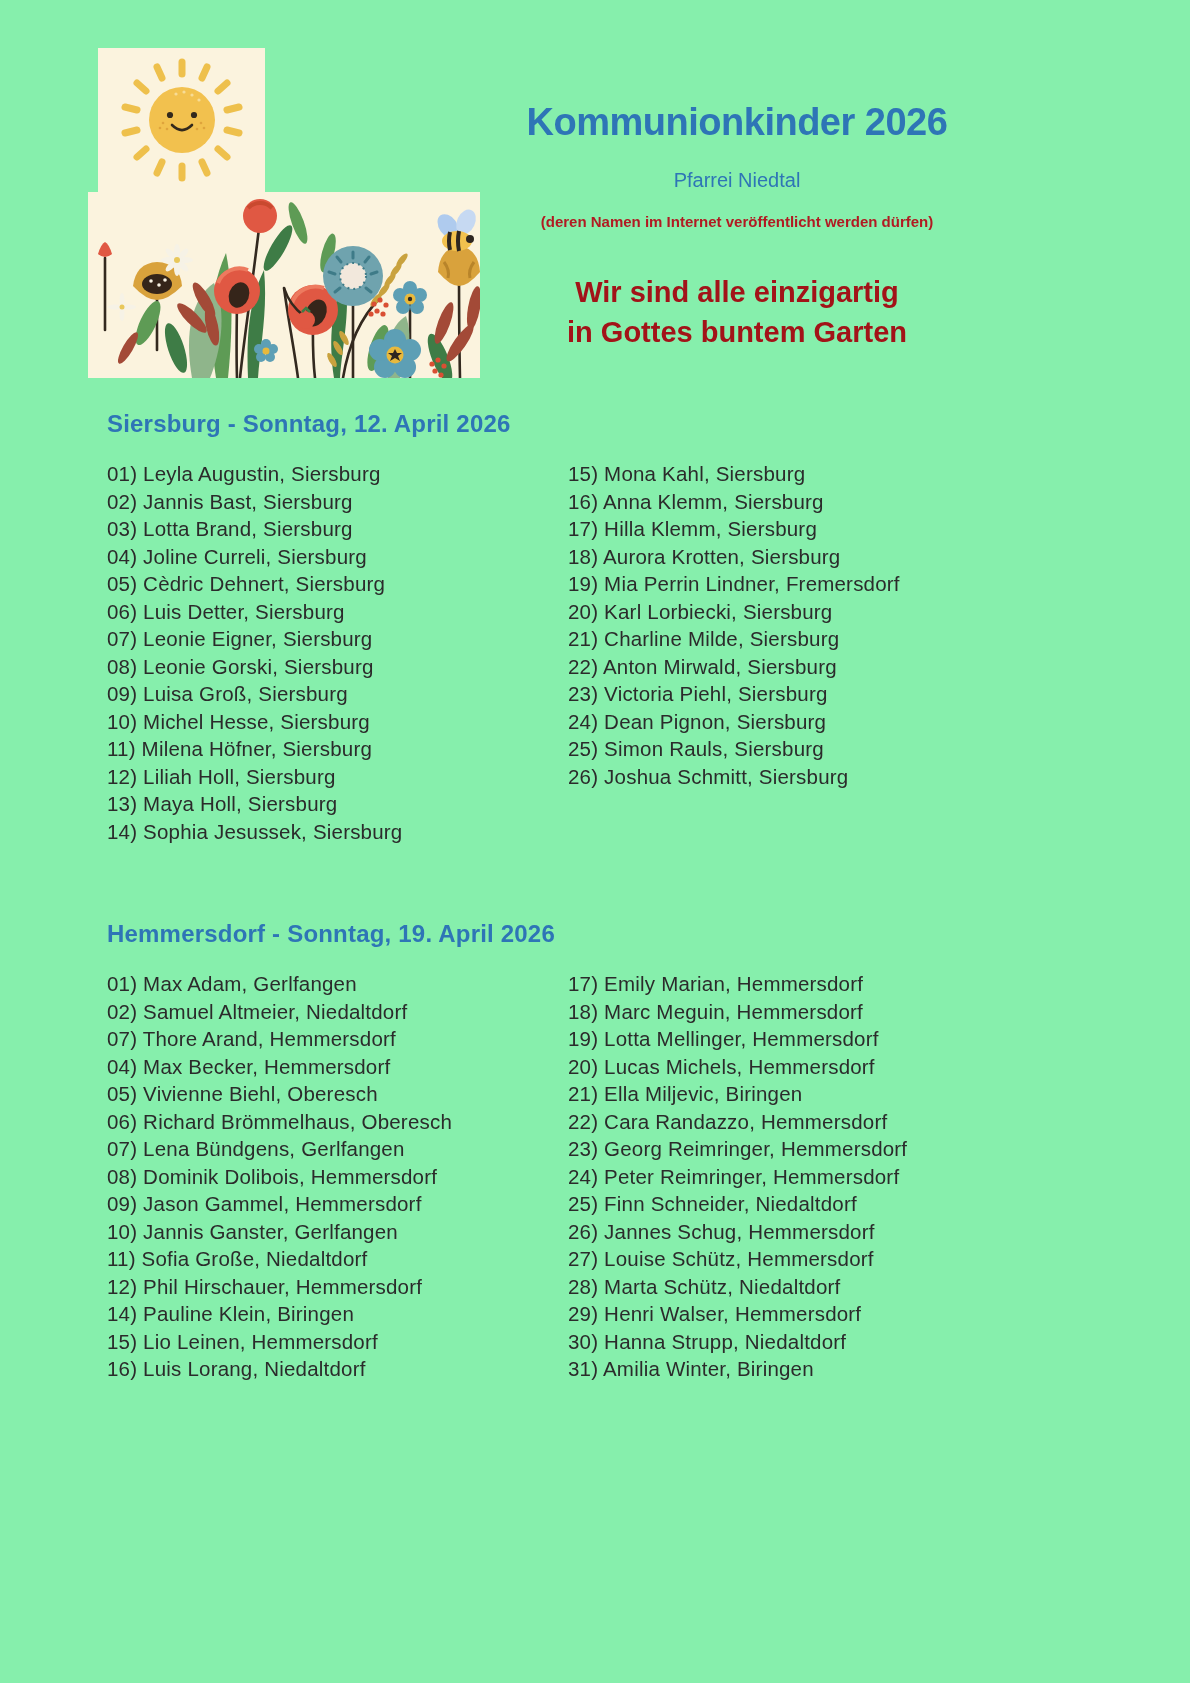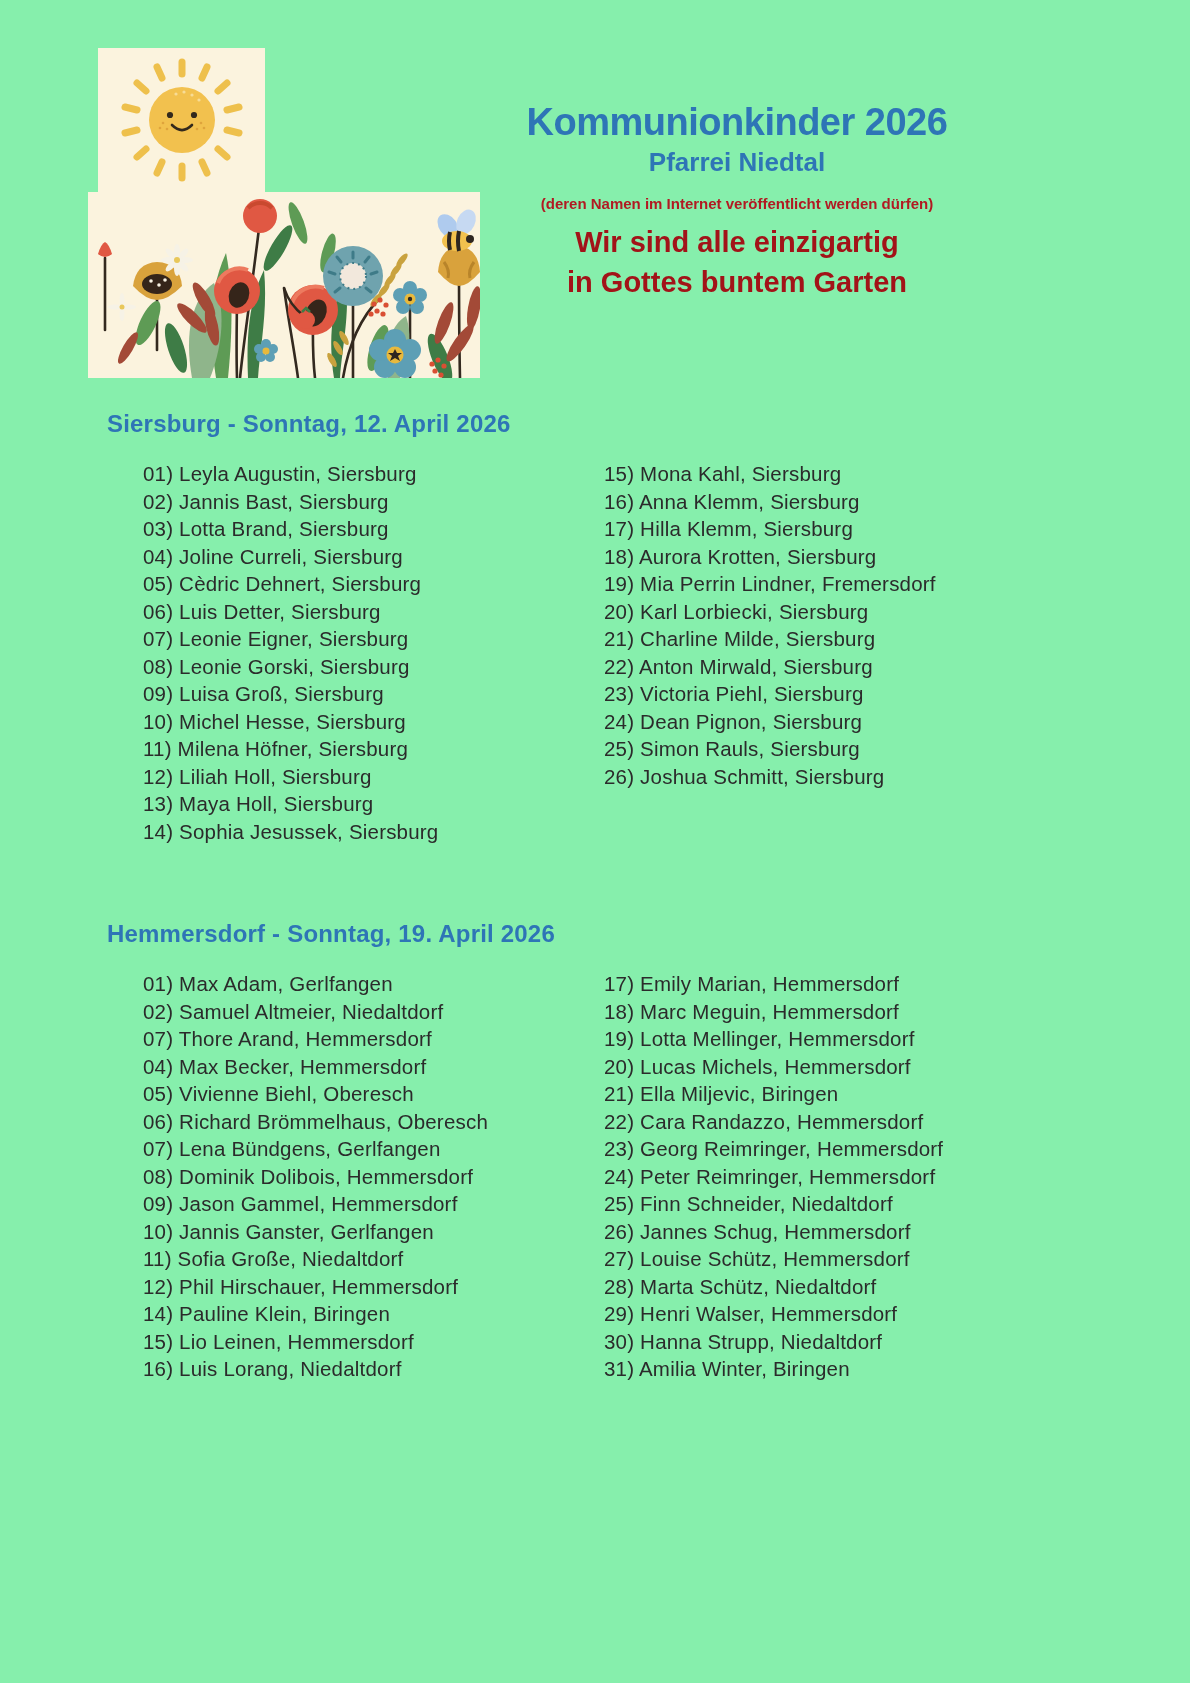--- a/index.html
+++ b/index.html
@@ -18,43 +18,43 @@
   
   .header-text{
     position:absolute;left:482px;top:100px;width:510px;
     text-align:center;
   }
   .title{
     font-size:38px;line-height:44px;font-weight:bold;
     color:#2E75B6;letter-spacing:-0.5px;
   }
   .subtitle{
-    font-size:26px;line-height:32px;font-weight:bold;
-    color:#2E75B6;margin-top:2px;
+    font-size:20px;line-height:32px;font-weight:normal;
+    color:#2E75B6;margin-top:20px;
   }
   .note{
     font-size:15px;line-height:20px;font-weight:bold;
     color:#B11A22;margin-top:16px;
   }
   .slogan{
-    margin-top:8px;
+    margin-top:40px;
     font-size:29px;line-height:40px;font-weight:bold;
     color:#A21318;
     text-align:center;
   }
   
   .section{position:absolute;left:107px;width:1000px;}
   .section-siersburg{top:408px;}
   .section-hemmersdorf{top:918px;}
   .section-heading{
     font-size:24px;line-height:32px;font-weight:bold;
     color:#2E75B6;letter-spacing:0.2px;
     margin:0 0 20px 0;
   }
-  .columns{display:flex;align-items:flex-start;margin-left:36px;}
+  .columns{display:flex;align-items:flex-start;}
   ul.name-col{
     list-style:none;margin:0;padding:0;
   }
   ul.name-col.left{width:461px;flex:0 0 461px;}
   ul.name-col.right{flex:1;}
   li.entry{
     font-size:20.5px;line-height:27.5px;
     color:#2b2b2b;letter-spacing:0.2px;
     white-space:nowrap;
   }

